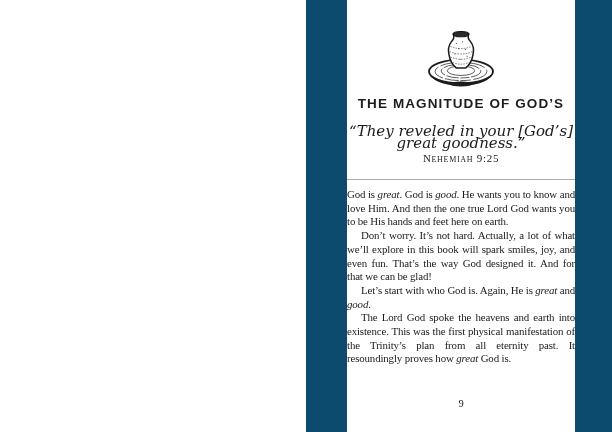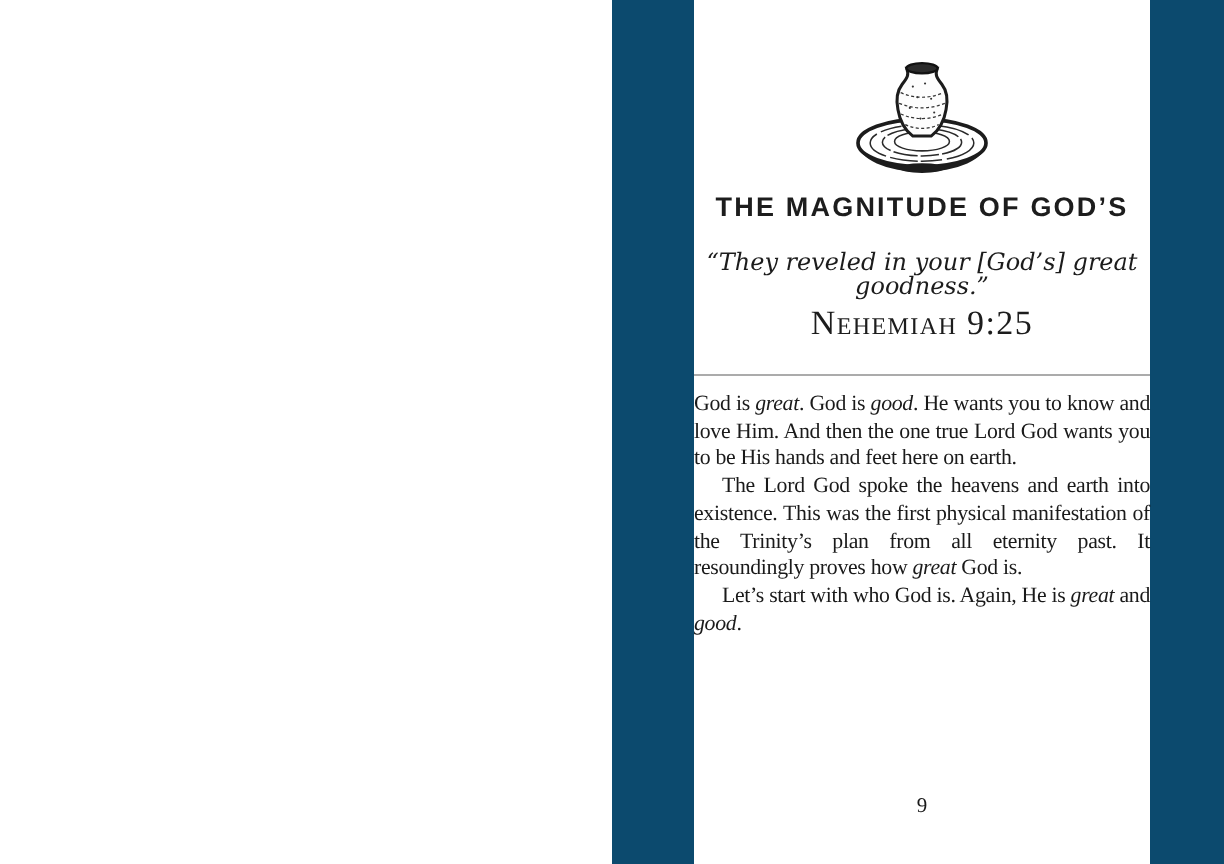--- a/index.html
+++ b/index.html
@@ -30,29 +30,29 @@
     font-weight: bold;
     font-size: 13.5px;
     line-height: 15px;
     letter-spacing: 1.1px;
     color: #1d1d1d;
   }
   .epigraph { margin-top: 14px; text-align: center; }
   .epigraph-quote {
     font-family: "DejaVu Serif", serif;
     font-style: italic;
-    font-size: 12px;
+    font-size: 15px;
     line-height: 12px;
     color: #1c1c1c;
   }
   .epigraph-ref {
     margin-top: 3px;
     font-family: "Liberation Serif", serif;
     font-variant: small-caps;
-    font-size: 17px;
+    font-size: 11px;
     letter-spacing: 0.7px;
     color: #1c1c1c;
   }
   .rule {
     border: none;
     border-top: 1px solid #ababab;
     margin: 15px 0 0 0;
   }
   .body-text {
     margin-top: 8px;
@@ -118,20 +118,21 @@
 
     <div class="epigraph">
       <div class="epigraph-quote">“They reveled in your [God’s] great goodness.”</div>
       <div class="epigraph-ref">Nehemiah 9:25</div>
     </div>
 
     <hr class="rule">
 
     <div class="body-text" id="body-text">
         <p class=""><span>God is </span><i>great</i><span>. God is </span><i>good</i><span>. He wants you to know and love Him. And then the one true Lord God wants you to be His hands and feet here on earth.</span></p>
+        <p class="indent"><span>Don’t worry. It’s not hard. Actually, a lot of what we’ll explore in this book will spark smiles, joy, and even fun. That’s the way God designed it. And for that we can be glad!</span></p>
+        <p class="indent"><span>Let’s start with who God is. Again, He is </span><i>great</i><span> and </span><i>good</i><span>.</span></p>
         <p class="indent"><span>The Lord God spoke the heavens and earth into existence. This was the first physical manifestation of the Trinity’s plan from all eternity past. It resoundingly proves how </span><i>great</i><span> God is.</span></p>
-        <p class="indent"><span>Let’s start with who God is. Again, He is </span><i>great</i><span> and </span><i>good</i><span>.</span></p>
       </div>
 
     <div class="page-number">9</div>
 
   </div>
 </div>
 
 </body></html>

